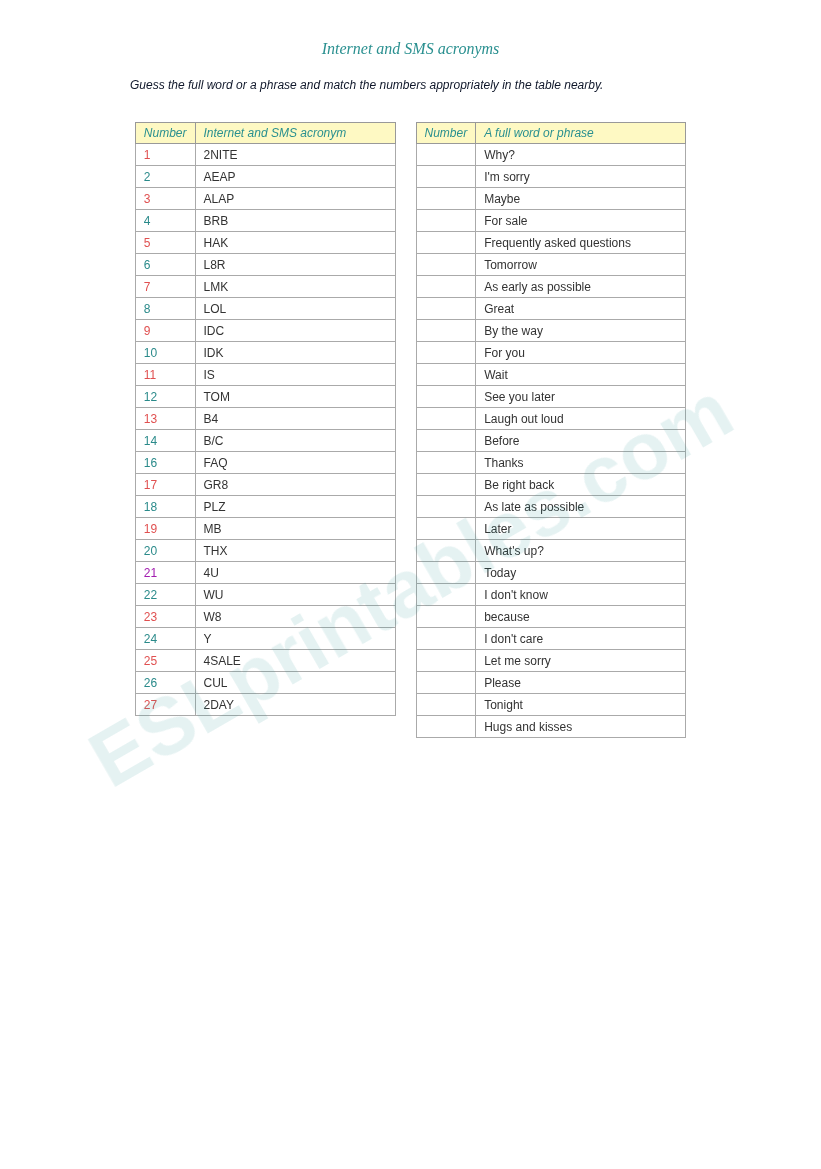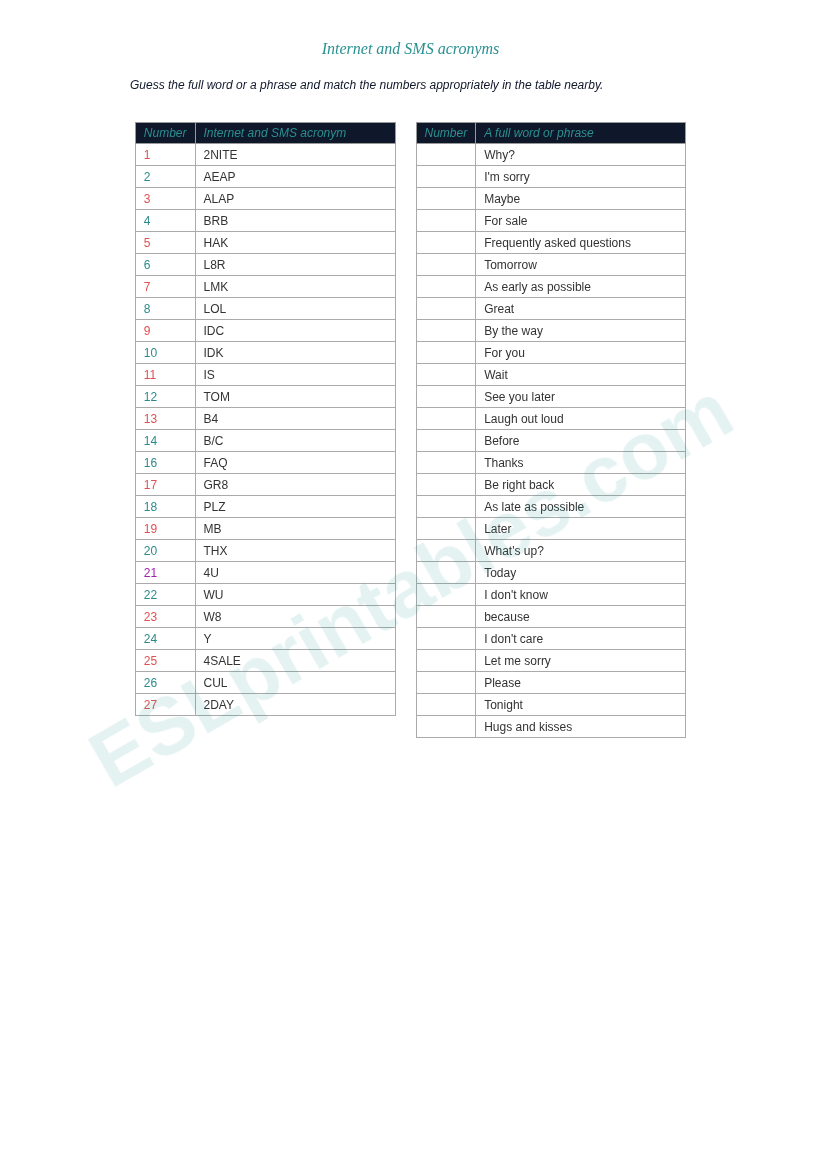--- a/index.html
+++ b/index.html
@@ -33,21 +33,21 @@
       display: flex;
       gap: 20px;
       align-items: flex-start;
       justify-content: center;
     }
     table {
       border-collapse: collapse;
       font-size: 12px;
     }
     table th {
-      background: #0f172a;
+      background: #fef9c3;
       font-style: italic;
       font-weight: normal;
       color: #2a9090;
       border: 1px solid #999;
       padding: 3px 8px;
       text-align: left;
     }
     table td {
       border: 1px solid #aaa;
       padding: 2px 8px;

